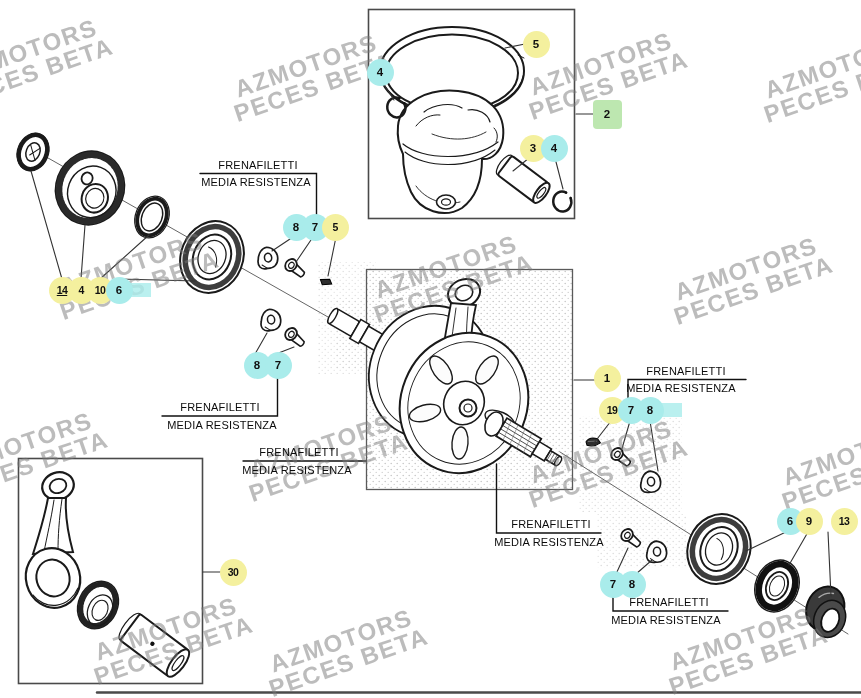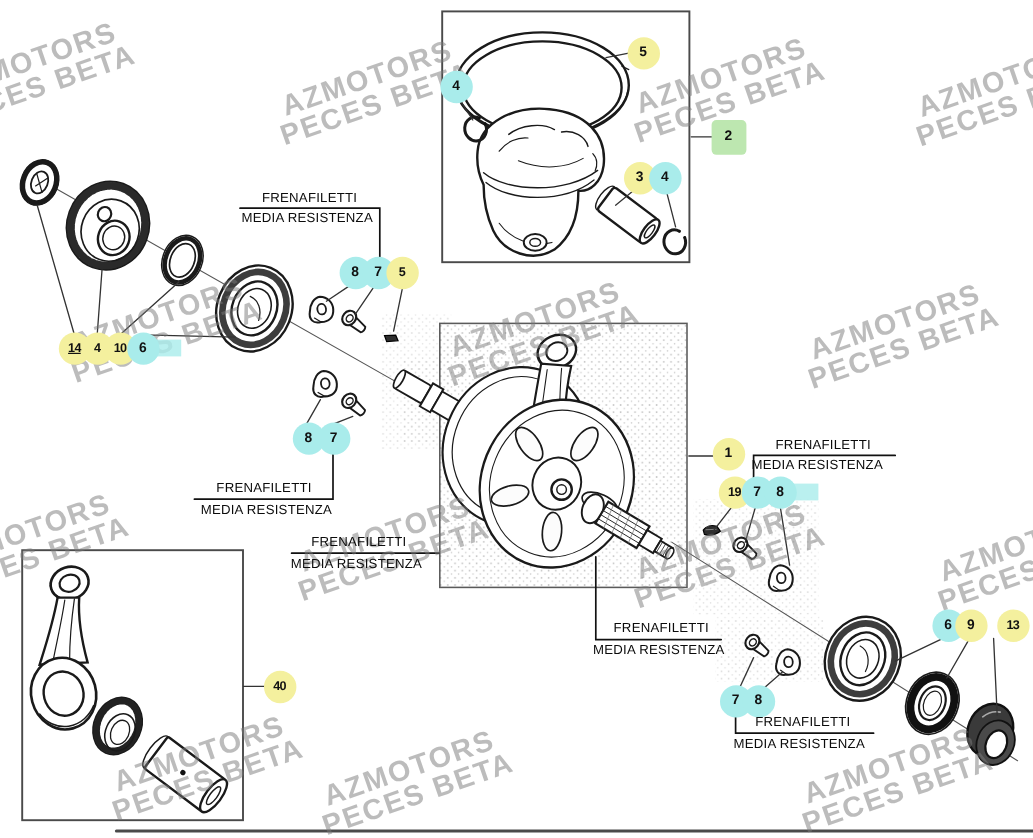--- a/index.html
+++ b/index.html
@@ -336,21 +336,21 @@
     <div class="callout" style="--halo: #f4f09e; left: 596px; top: 367px;">1</div>
     <div class="callout two" style="--halo: #f4f09e; left: 601px; top: 399px;">19</div>
     <div class="callout" style="--halo: #a9eceb; left: 620px; top: 399px;">7</div>
     <div class="streak" style="left: 656px; top: 403px; width: 26px; background: rgb(169, 236, 235);"></div>
     <div class="callout" style="--halo: #a9eceb; left: 639px; top: 399px;">8</div>
     <div class="callout" style="--halo: #a9eceb; left: 779px; top: 510px;">6</div>
     <div class="callout" style="--halo: #f4f09e; left: 798px; top: 510px;">9</div>
     <div class="callout two" style="--halo: #f4f09e; left: 817px; top: 510px; margin-left: 16px;">13</div>
     <div class="callout" style="--halo: #a9eceb; left: 602px; top: 573px;">7</div>
     <div class="callout" style="--halo: #a9eceb; left: 621px; top: 573px;">8</div>
-    <div class="callout two" style="--halo: #f4f09e; left: 222px; top: 561px;">40</div>
+    <div class="callout two" style="--halo: #f4f09e; left: 222px; top: 561px;">30</div>
     <div class="fl-line" style="left: 258px; top: 158.5px;">FRENAFILETTI</div>
     <div class="fl-line" style="left: 256px; top: 176px;">MEDIA RESISTENZA</div>
     <div class="fl-line" style="left: 220px; top: 401px;">FRENAFILETTI</div>
     <div class="fl-line" style="left: 222px; top: 418.5px;">MEDIA RESISTENZA</div>
     <div class="fl-line" style="left: 299px; top: 446px;">FRENAFILETTI</div>
     <div class="fl-line" style="left: 297px; top: 463.5px;">MEDIA RESISTENZA</div>
     <div class="fl-line" style="left: 686px; top: 364.5px;">FRENAFILETTI</div>
     <div class="fl-line" style="left: 681px; top: 382px;">MEDIA RESISTENZA</div>
     <div class="fl-line" style="left: 551px; top: 518px;">FRENAFILETTI</div>
     <div class="fl-line" style="left: 549px; top: 535.5px;">MEDIA RESISTENZA</div>

